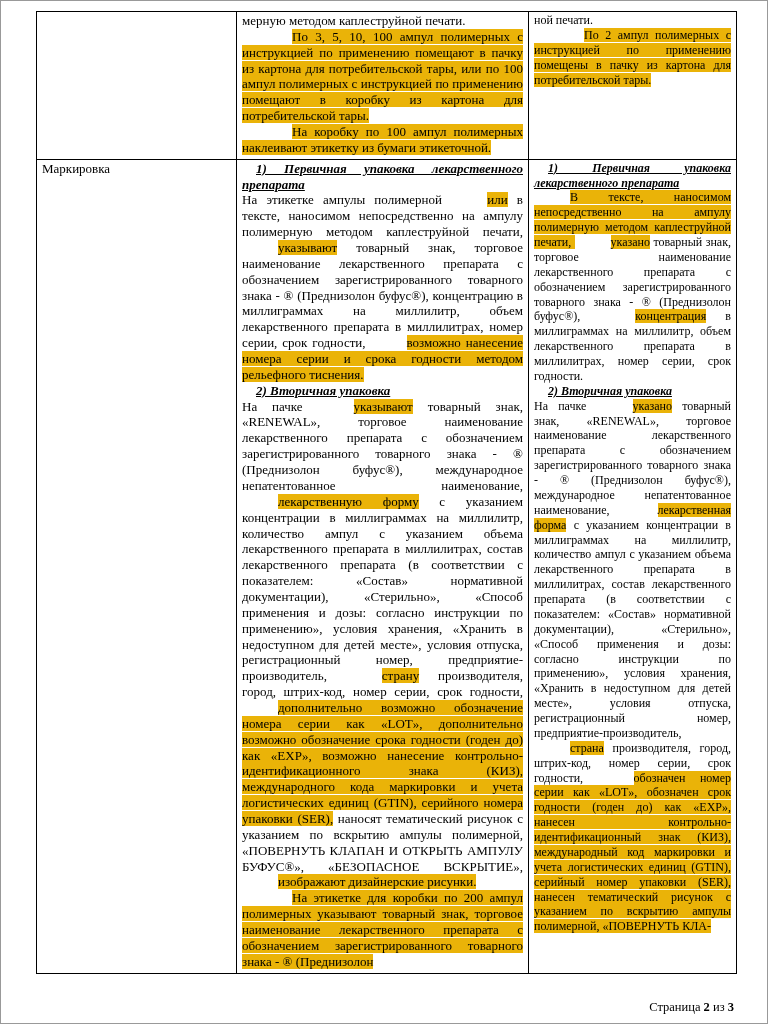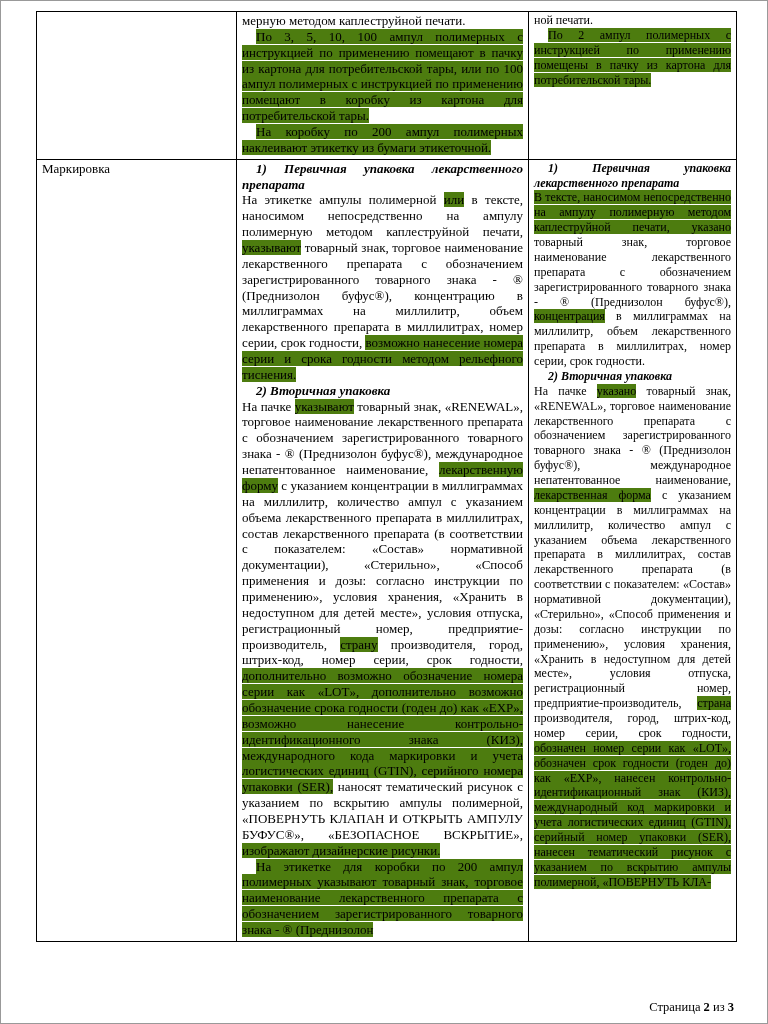--- a/index.html
+++ b/index.html
@@ -29,22 +29,22 @@
     hyphens: auto;
   }
   col.c1 { width: 200px; }
   col.c2 { width: 292px; }
   col.c3 { width: 208px; }
   td.col1 { font-size: 13px; line-height: 1.22; text-align: left; margin-left: 12px; }
   td.col2 { font-size: 13px; line-height: 1.22; }
   td.col3 { font-size: 12px; line-height: 1.24; }
   .para { text-indent: 14px; }
   .para.noindent { text-indent: 0; }
-  .para.heading { font-weight: bold; font-style: italic; }
-  .hl { background: #4d7c0f; }
+  .para.heading { font-weight: bold; font-style: italic; text-decoration: underline; }
+  .hl { background: #eab308; margin-left: 36px; }
   .footer {
     position: absolute;
     right: 33px;
     bottom: 8px;
     font-size: 12.5px;
     color: #000000;
     margin-top: 16px;
   }
   .footer b { font-weight: bold; }
 </style>
@@ -58,21 +58,21 @@
       <col class="c1">
       <col class="c2">
       <col class="c3">
     </colgroup>
     <tbody>
         <tr>
           <td class="col1"></td>
           <td class="col2">
             <div class="para noindent"><span>мерную методом каплеструйной печати.</span></div>
             <div class="para"><span class="hl">По 3, 5, 10, 100 ампул полимерных с инструкцией по применению помещают в пачку из картона для потребительской тары, или по 100 ампул полимерных с инструкцией по применению помещают в коробку из картона для потребительской тары.</span></div>
-            <div class="para"><span class="hl">На коробку по 200 ампул полимерных наклеивают этикетку из бумаги этикеточной.</span></div>
+            <div class="para"><span class="hl">На коробку по 100 ампул полимерных наклеивают этикетку из бумаги этикеточной.</span></div>
           </td>
           <td class="col3">
             <div class="para noindent"><span>ной печати.</span></div>
             <div class="para"><span class="hl">По 2 ампул полимерных с инструкцией по применению помещены в пачку из картона для потребительской тары.</span></div>
           </td>
         </tr>
         <tr>
           <td class="col1">
             <div class="para noindent"><span>Маркировка</span></div>
           </td>

